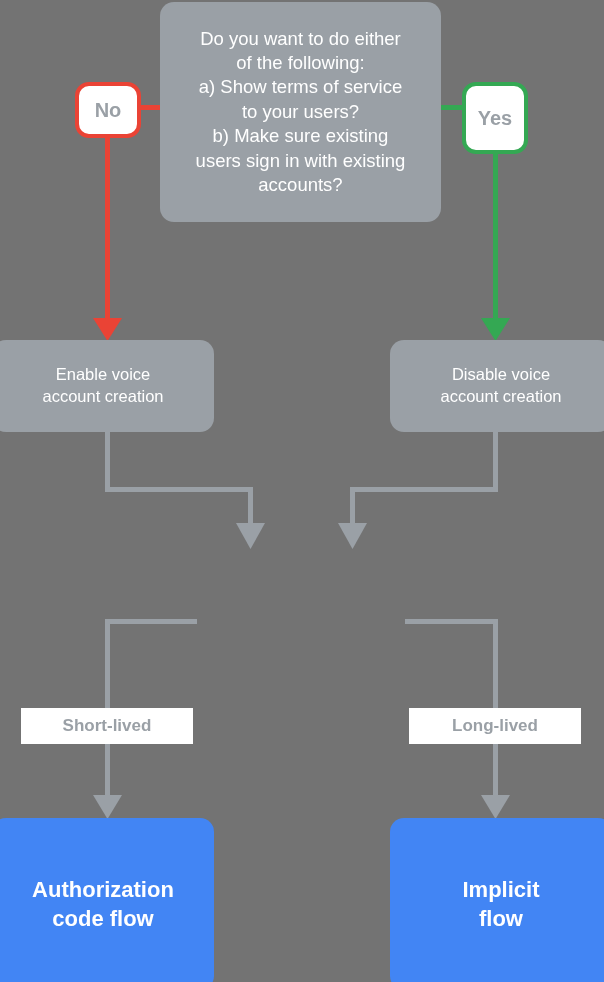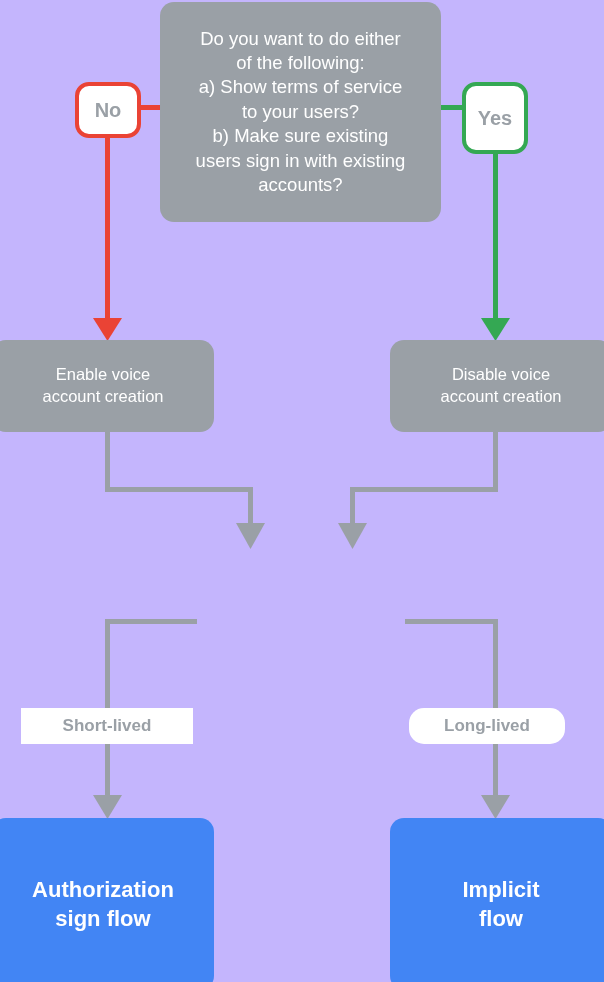--- a/index.html
+++ b/index.html
@@ -7,21 +7,21 @@
     padding: 0;
     background: #000000;
   }
   body {
     font-family: "Liberation Sans", sans-serif;
   }
   #flowchart {
     position: relative;
     width: 604px;
     height: 982px;
-    background: #c4b5fd;
+    background: #737373;
     overflow: hidden;
   }
   #flow-svg {
     position: absolute;
     left: 0;
     top: 0;
     width: 604px;
     height: 982px;
   }
   .node {
@@ -138,23 +138,22 @@
   }
   #label-short {
     left: 21px;
     top: 708px;
     width: 172px;
     height: 36px;
   }
   #label-long {
     left: 409px;
     top: 708px;
-    width: 156px;
+    width: 172px;
     height: 36px;
-    border-radius: 15px;
   }
 </style>
 </head>
 <body>
 
 <div id="flowchart">
 
   <svg id="flow-svg" viewBox="0 0 604 982" xmlns="http://www.w3.org/2000/svg">
 
     <rect x="141" y="105" width="22" height="5" fill="#ea4335"></rect>
@@ -202,21 +201,21 @@
   </div>
 
   <div class="node node-gray" id="node-disable">
     <span class="node-text">Disable voice
 account creation</span>
   </div>
 
 
   <div class="node node-blue" id="node-auth">
     <span class="node-text">Authorization
-sign flow</span>
+code flow</span>
   </div>
 
   <div class="node node-blue" id="node-implicit">
     <span class="node-text">Implicit
 flow</span>
   </div>
 
   <div class="badge" id="badge-no">
     <span>No</span>
   </div>

